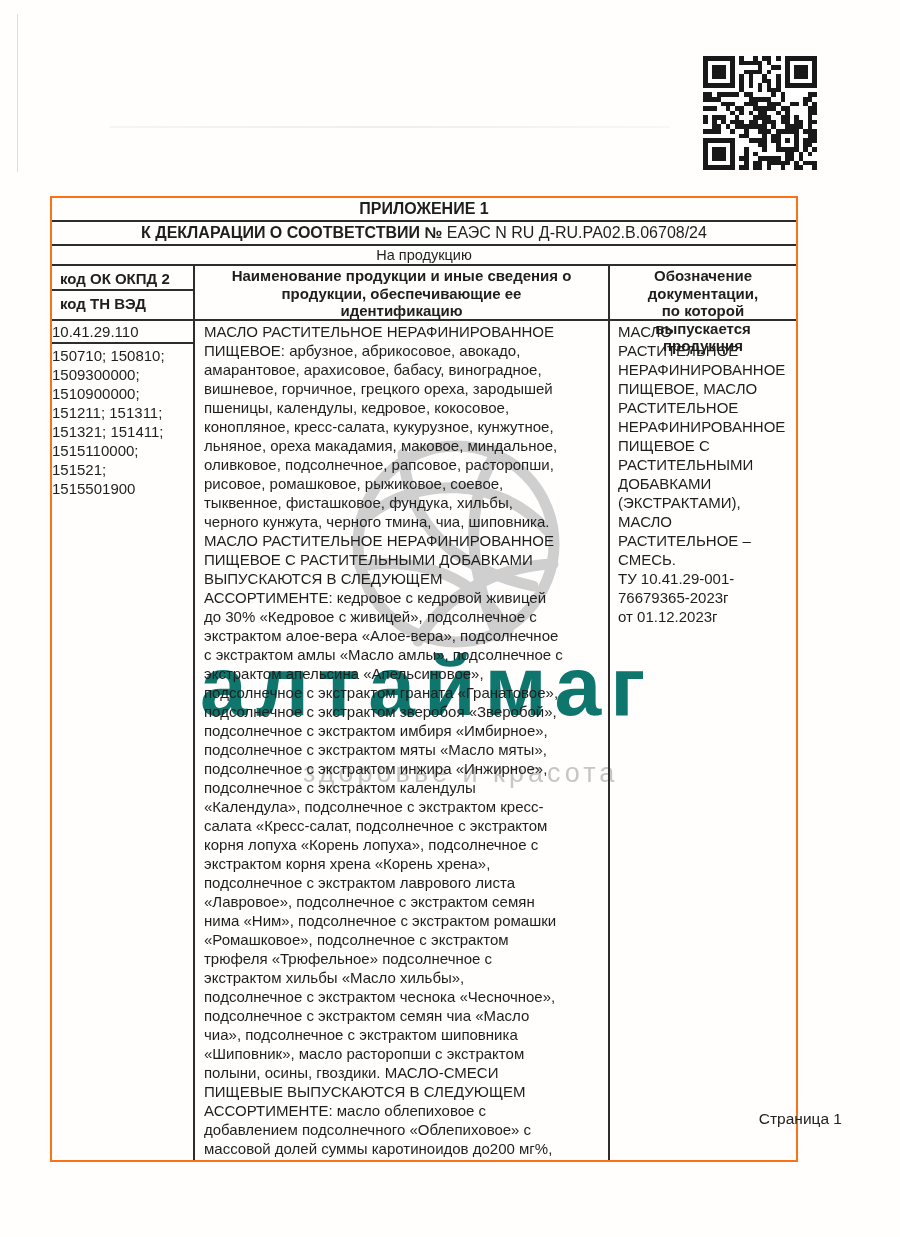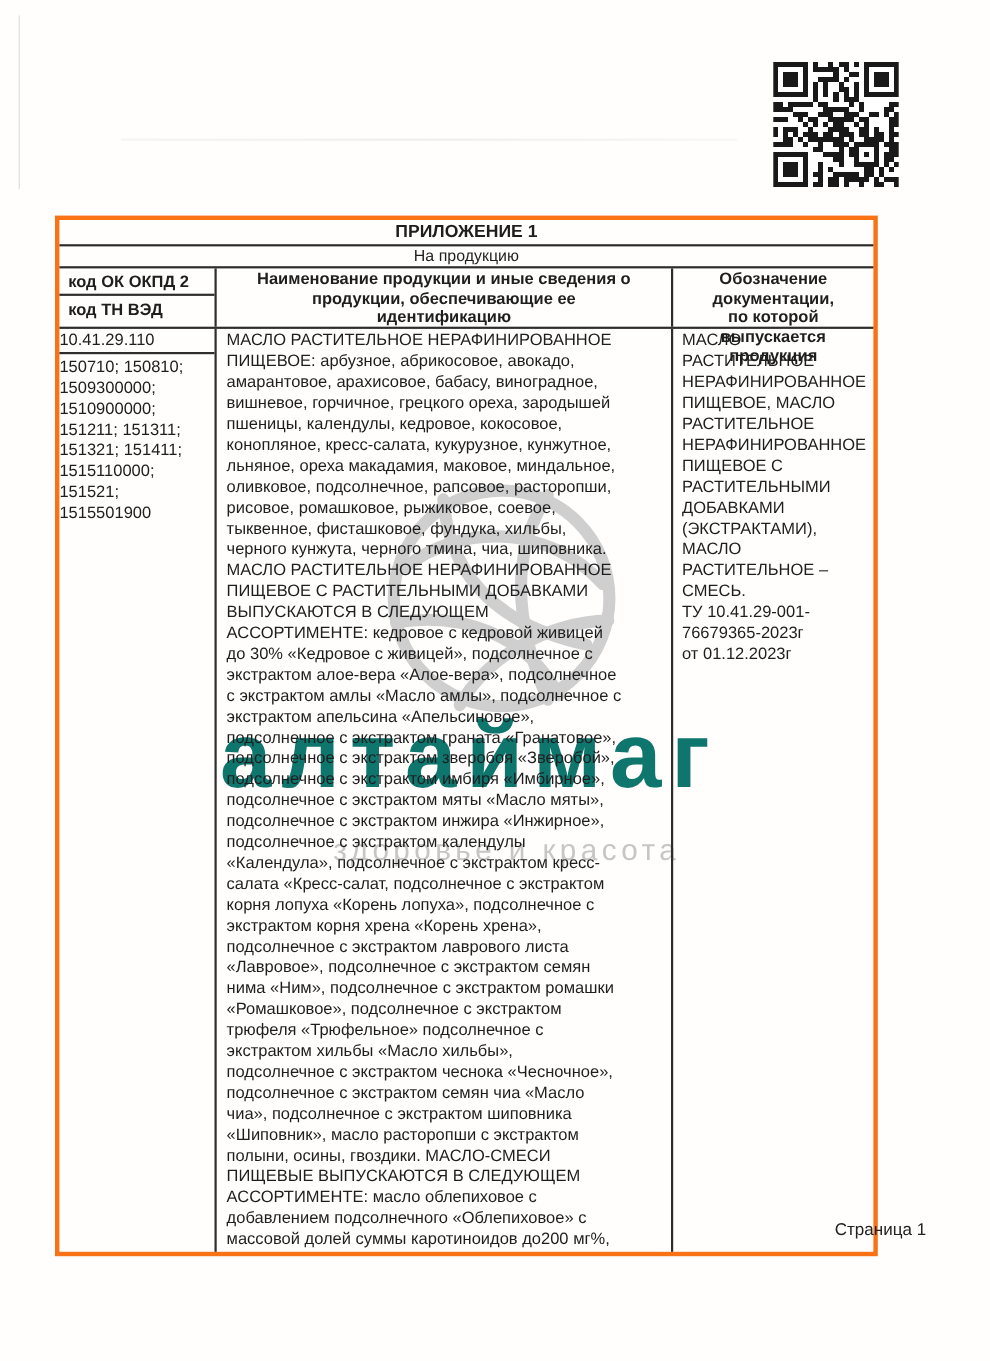--- a/index.html
+++ b/index.html
@@ -27,21 +27,21 @@
     font-family:Liberation Sans, sans-serif;line-height:1;
   }
   .wm-tagline{
     position:absolute;left:303px;top:760px;
     font-size:27px;letter-spacing:4px;color:#c6c6c6;line-height:1;
   }
 
   
   .doc-table{
     position:absolute;left:50px;top:196px;width:748px;z-index:1;
-    border:4px solid #f97316;box-sizing:border-box;background:transparent;
+    border:2px solid #f97316;box-sizing:border-box;background:transparent;
   }
   .t-row1{height:22px;border-bottom:2px solid #2d2d2d;text-align:center;
     font-weight:bold;font-size:16px;line-height:22px;}
   .t-row2{height:22px;border-bottom:2px solid #2d2d2d;text-align:center;
     font-size:16px;line-height:22px;}
   .t-row2 .bold{font-weight:bold;}
   .t-row3{height:18px;border-bottom:2px solid #2d2d2d;text-align:center;
     font-size:14.5px;line-height:18px;}
   .t-head{display:flex;border-bottom:2px solid #2d2d2d;height:53px;}
   .h-col1{width:143px;border-right:2px solid #2d2d2d;box-sizing:border-box;
@@ -421,20 +421,24 @@
         <rect x="14" y="24" width="1" height="1" fill="#191919"></rect>
         <rect x="17" y="24" width="1" height="1" fill="#191919"></rect>
         <rect x="20" y="24" width="1" height="1" fill="#191919"></rect>
         <rect x="21" y="24" width="1" height="1" fill="#191919"></rect>
         <rect x="24" y="24" width="1" height="1" fill="#191919"></rect>
       </svg>
   </div>
 
   <div class="doc-table">
     <div class="t-row1">ПРИЛОЖЕНИЕ 1</div>
+    <div class="t-row2">
+      <span class="bold">К ДЕКЛАРАЦИИ О СООТВЕТСТВИИ №</span>
+      <span>ЕАЭС N RU Д-RU.РА02.В.06708/24</span>
+    </div>
     <div class="t-row3">На продукцию</div>
 
     <div class="t-head">
       <div class="h-col1">
         <div class="h-cell1">код ОК ОКПД 2</div>
         <div class="h-cell2">код ТН ВЭД</div>
       </div>
       <div class="h-col2" style="white-space:pre-line">Наименование продукции и иные сведения о
 продукции, обеспечивающие ее
 идентификацию</div>

